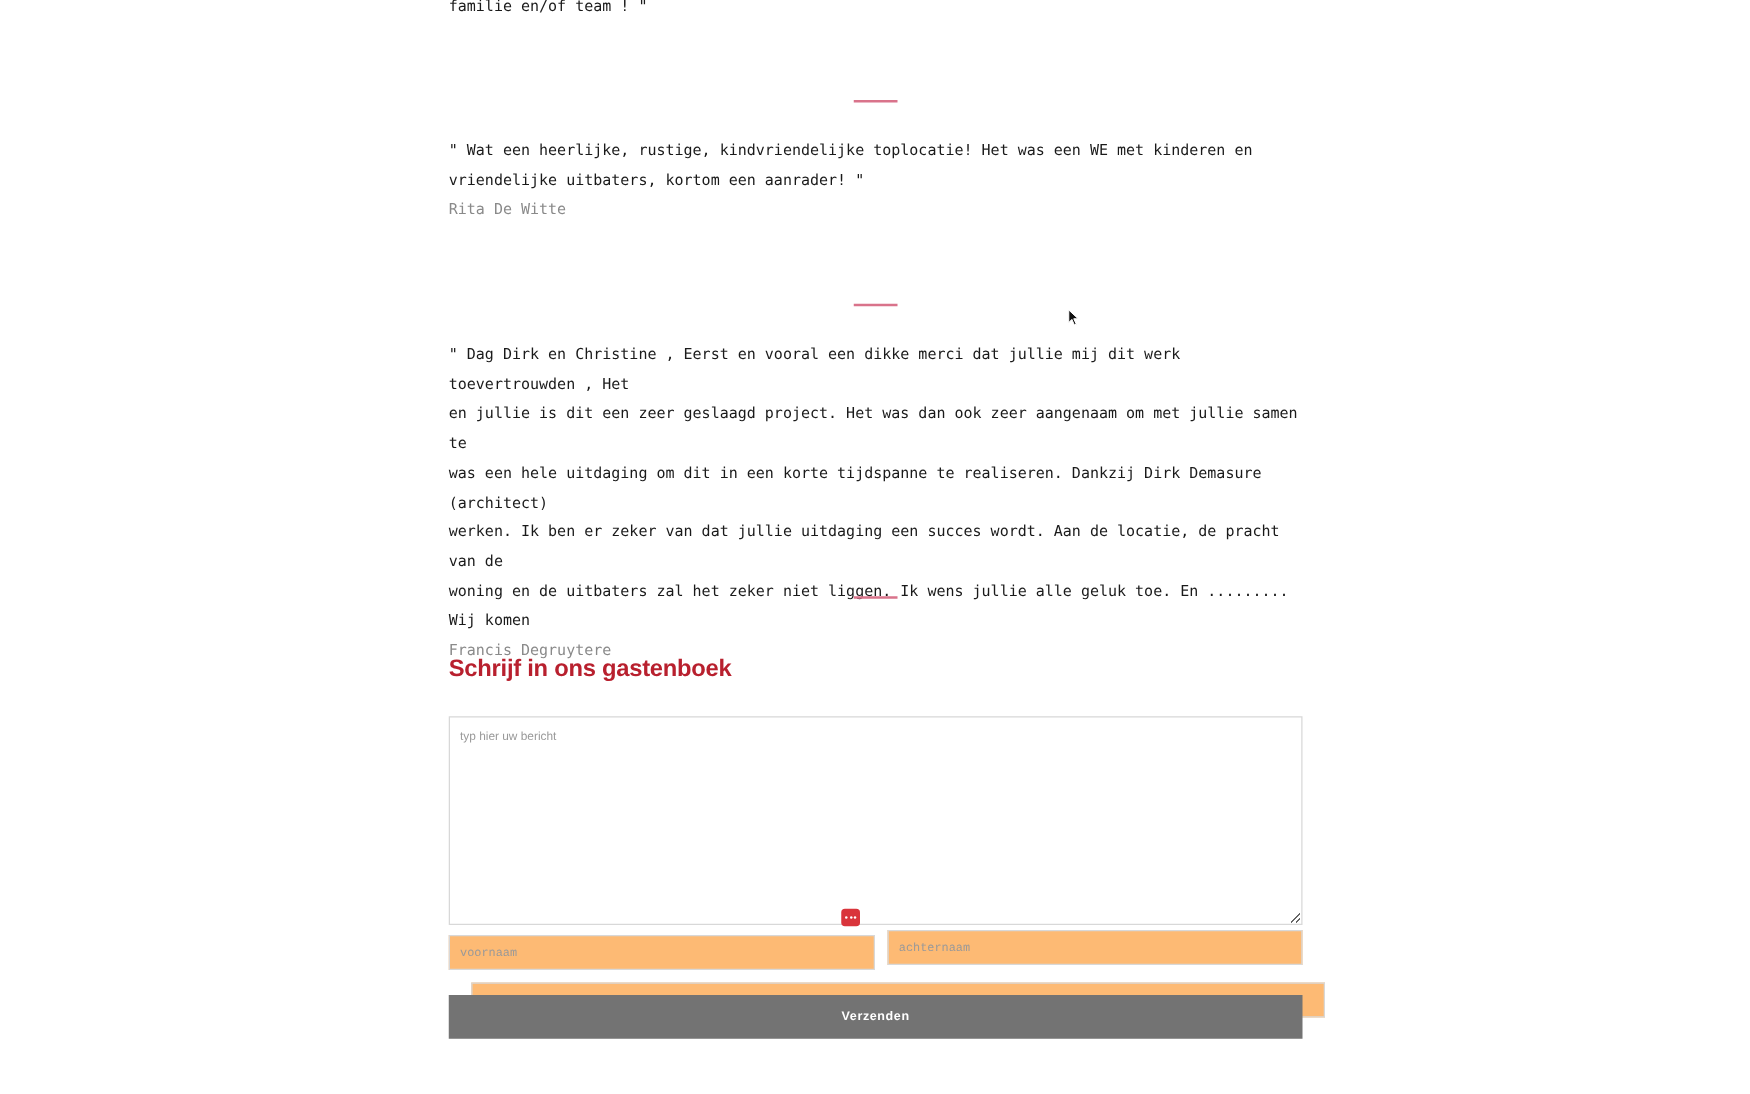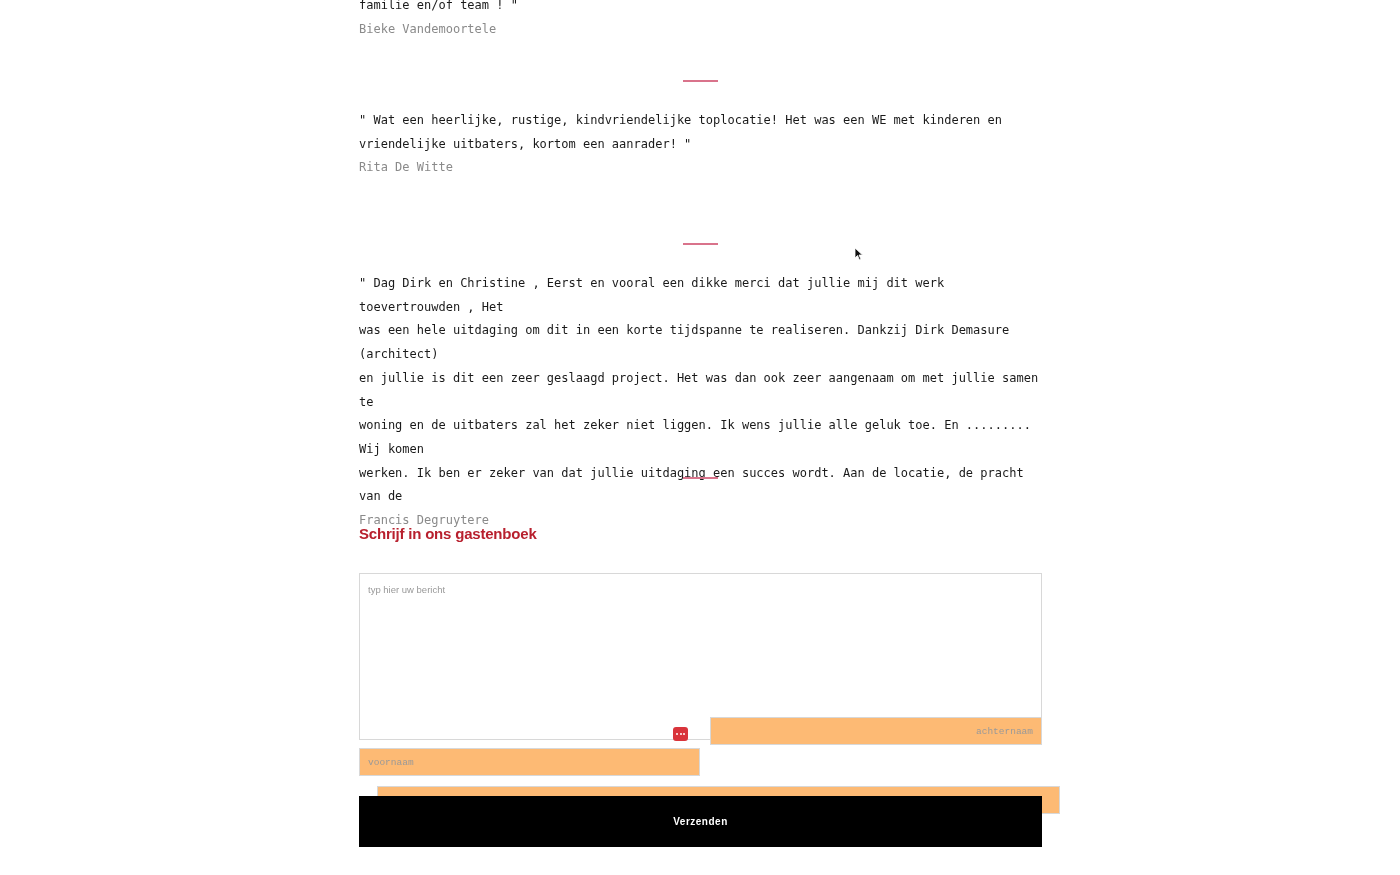--- a/index.html
+++ b/index.html
@@ -36,21 +36,21 @@
       width: 35px;
       height: 1.5px;
       background: #d9738b;
     }
     .entry { position: absolute; left: 0; width: 683px; }
     .title {
       position: absolute;
       left: 0;
       top: 525px;
       font-family: "Liberation Sans", sans-serif;
-      font-size: 15px;
+      font-size: 19px;
       font-weight: bold;
       color: #b8202e;
       letter-spacing: -0.2px;
     }
     .message {
       position: absolute;
       left: 0;
       top: 573px;
       width: 683px;
       height: 167px;
@@ -70,21 +70,21 @@
       border: 1px solid #d8d8d8;
       background: #fdba74;
       font-family: Liberation Mono, monospace;
       font-size: 9.5px;
       padding: 0 8px;
       color: #333;
       outline: none;
       margin-top: 28px;
     }
     .firstname { left: 0; top: 720px; width: 341px; }
-    .lastname { left: 351px; top: 689px; width: 332px; text-align: right; }
+    .lastname { left: 351px; top: 716px; width: 332px; }
     .email { left: 18px; top: 758px; width: 683px; }
     .pw-icon {
       position: absolute;
       left: 314px;
       top: 727px;
       width: 15px;
       height: 14px;
       background: #d9343b;
       border-radius: 3px;
       display: flex;
@@ -93,22 +93,22 @@
       gap: 1.5px;
     }
     .pw-icon span {
       width: 2px; height: 2px; background: #fff; border-radius: 50%;
     }
     .submit {
       position: absolute;
       left: 0;
       top: 796px;
       width: 683px;
-      height: 51px;
-      background: #000000;
+      height: 35px;
+      background: #737373;
       border: none;
       color: #fff;
       font-family: "Liberation Sans", sans-serif;
       font-weight: bold;
       font-size: 10px;
       letter-spacing: 0.5px;
       cursor: pointer;
     }
     .cursor {
       position: absolute;
@@ -120,42 +120,41 @@
   </style>
 </head>
 <body>
 
 <div class="content">
 
   <div class="entry" style="top:-6px;">
     <div class="quote">
       <div>familie en/of team ! "</div>
     </div>
-    <div class="author">Bieke Vandemoortele</div>
   </div>
 
   <div class="divider" style="top:80px;"></div>
 
   <div class="entry" style="top:109px;">
     <div class="quote">
       <div>" Wat een heerlijke, rustige, kindvriendelijke toplocatie! Het was een WE met kinderen en</div>
       <div>vriendelijke uitbaters, kortom een aanrader! "</div>
     </div>
     <div class="author">Rita De Witte</div>
   </div>
 
   <div class="divider" style="top:243px;"></div>
 
   <div class="entry" style="top:272px;">
     <div class="quote">
       <div>" Dag Dirk en Christine , Eerst en vooral een dikke merci dat jullie mij dit werk toevertrouwden , Het</div>
+      <div>en jullie is dit een zeer geslaagd project. Het was dan ook zeer aangenaam om met jullie samen te</div>
       <div>was een hele uitdaging om dit in een korte tijdspanne te realiseren. Dankzij Dirk Demasure (architect)</div>
-      <div>en jullie is dit een zeer geslaagd project. Het was dan ook zeer aangenaam om met jullie samen te</div>
+      <div>werken. Ik ben er zeker van dat jullie uitdaging een succes wordt. Aan de locatie, de pracht van de</div>
       <div>woning en de uitbaters zal het zeker niet liggen. Ik wens jullie alle geluk toe. En ......... Wij komen</div>
-      <div>werken. Ik ben er zeker van dat jullie uitdaging een succes wordt. Aan de locatie, de pracht van de</div>
     </div>
     <div class="author">Francis Degruytere</div>
   </div>
 
   <div class="divider" style="top:477px;"></div>
 
   <h2 class="title">Schrijf in ons gastenboek</h2>
 
   <textarea class="message" placeholder="typ hier uw bericht" style=""></textarea>
 

